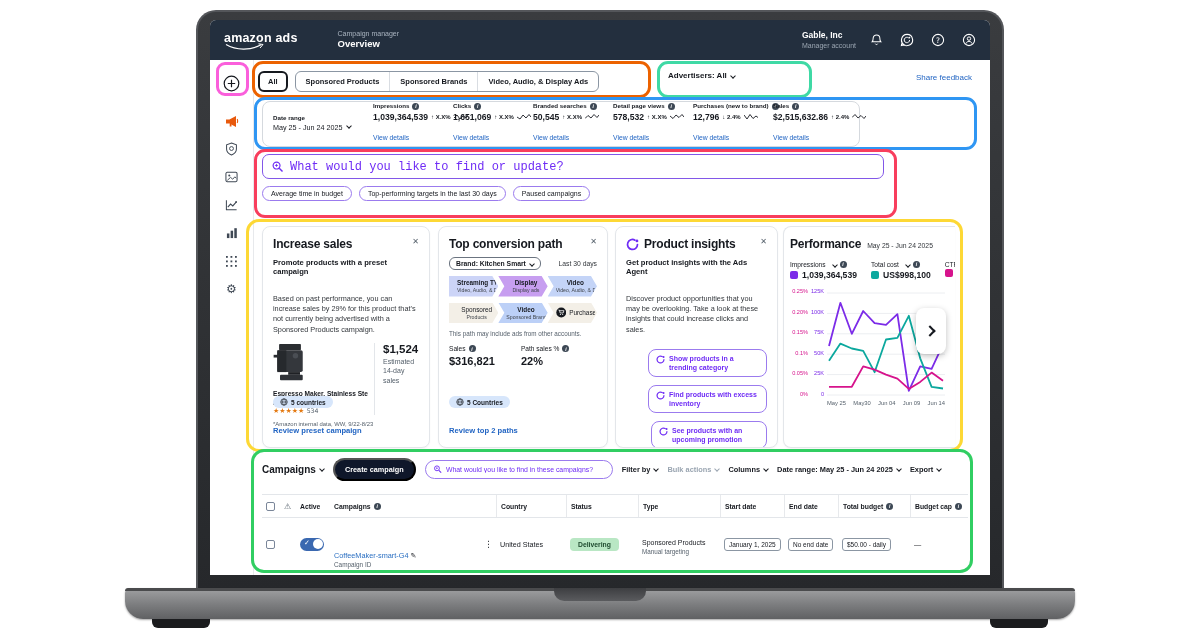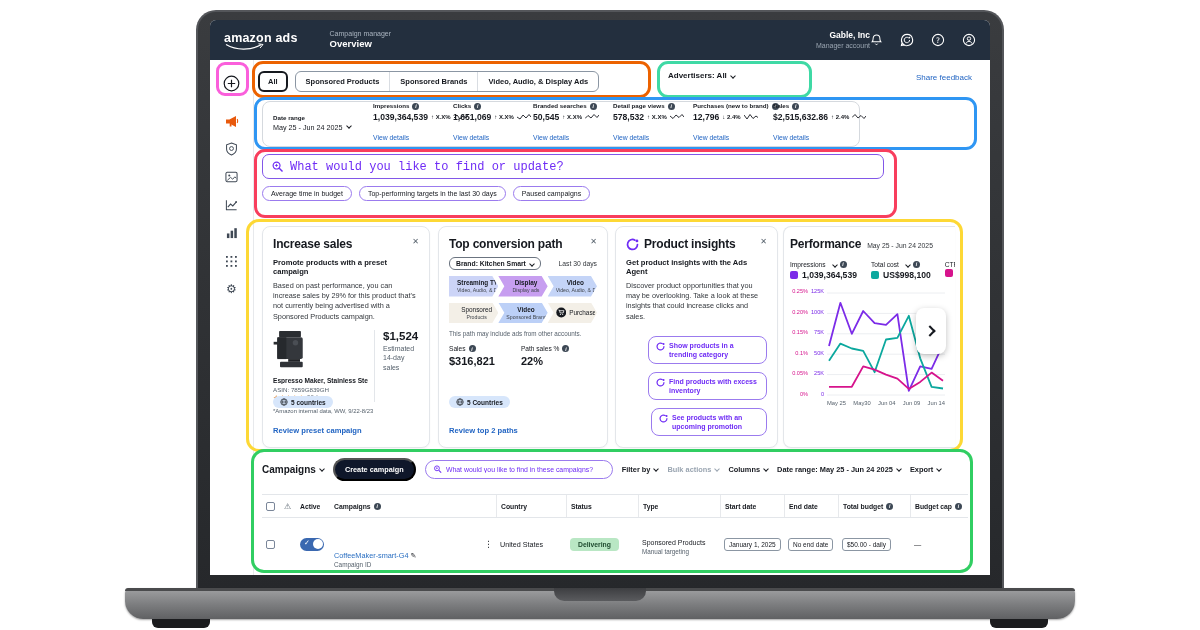--- a/index.html
+++ b/index.html
@@ -19,25 +19,25 @@
   .notch { position:absolute; left:50%; top:0; transform:translateX(-50%); width:92px; height:13px;
     background:linear-gradient(#3d3e41,#5a5b5e); border-radius:0 0 10px 10px; }
   .foot { position:absolute; top:619px; width:58px; height:9px; background:#1b1c1e; border-radius:0 0 6px 6px; }
   .foot.l { left:152px; } .foot.r { left:990px; }
 
   
   .topnav { position:absolute; left:0; top:0; width:780px; height:40px; background:#232f3e;
     display:flex; align-items:center; padding:0 14px; color:#fff; }
   .brand { position:relative; font-weight:bold; font-size:12.5px; letter-spacing:.2px; padding-bottom:4px; }
   .brand svg { position:absolute; left:1px; bottom:-1px; }
-  .app-title { margin-left:32px; line-height:1.25; }
+  .app-title { margin-left:40px; line-height:1.25; }
   .app-sub { font-size:7px; color:#aab4c0; }
   .app-page { font-size:9.5px; font-weight:bold; }
   .nav-spacer { flex:1; }
-  .account { text-align:right; margin-right:0; line-height:1.3; }
+  .account { text-align:left; margin-right:14px; line-height:1.3; }
   .acct-name { font-size:8.5px; font-weight:bold; }
   .acct-type { font-size:7px; color:#9aa5b1; }
   .nav-icons { display:flex; gap:17px; align-items:center; }
   .nav-icons svg { display:block; }
 
   
   .rail { position:absolute; left:0; top:40px; width:44px; height:515px; background:#fff; border-right:1px solid #e7e9ec; }
   .rail-item { position:absolute; left:50%; transform:translateX(-50%); width:22px; height:22px;
     display:flex; align-items:center; justify-content:center; }
   .uni { font-family:"DejaVu Sans",sans-serif; }
@@ -78,21 +78,21 @@
   .chips { position:absolute; left:52px; top:166px; display:flex; gap:7px; }
   .chip { border:1px solid #9b7bee; border-radius:10px; padding:3px 8px; font-size:7px; color:#16191f; background:#fff; white-space:nowrap; }
 
   
   .card { position:absolute; top:206px; height:222px; background:#fff; border:1px solid #e3e6ea; border-radius:8px;
     box-shadow:0 1px 2px rgba(0,0,0,.04); padding:10px; overflow:hidden; }
   .card-title-row { display:flex; justify-content:space-between; align-items:flex-start; }
   .card-title { font-size:12px; font-weight:bold; letter-spacing:-.2px; }
   .close-x { font-size:8px; color:#56616c; font-family:"DejaVu Sans",sans-serif; }
   .c-sub { font-size:7.6px; font-weight:bold; margin-top:7px; }
-  .c-body { font-size:7.3px; line-height:1.4; color:#33373c; margin-top:5px; }
+  .c-body { font-size:7.3px; line-height:1.4; color:#33373c; margin-top:18px; }
   .c-link { font-size:7.6px; color:#2265c3; font-weight:bold; }
   .badge-pill { display:inline-flex; align-items:center; gap:3px; background:#d7e6fb; border-radius:9px;
     padding:2px 7px; font-size:6.5px; font-weight:bold; color:#16191f; }
 
   #card-increase { left:52px; width:168px; }
   .product-row { display:flex; margin-top:8px; }
   .product-left { width:95px; }
   .product-img { width:34px; height:40px; }
   .p-name { font-size:6.6px; font-weight:bold; margin-top:3px; white-space:nowrap; overflow:hidden; }
   .p-asin { font-size:6.2px; color:#56616c; margin-top:2px; }

